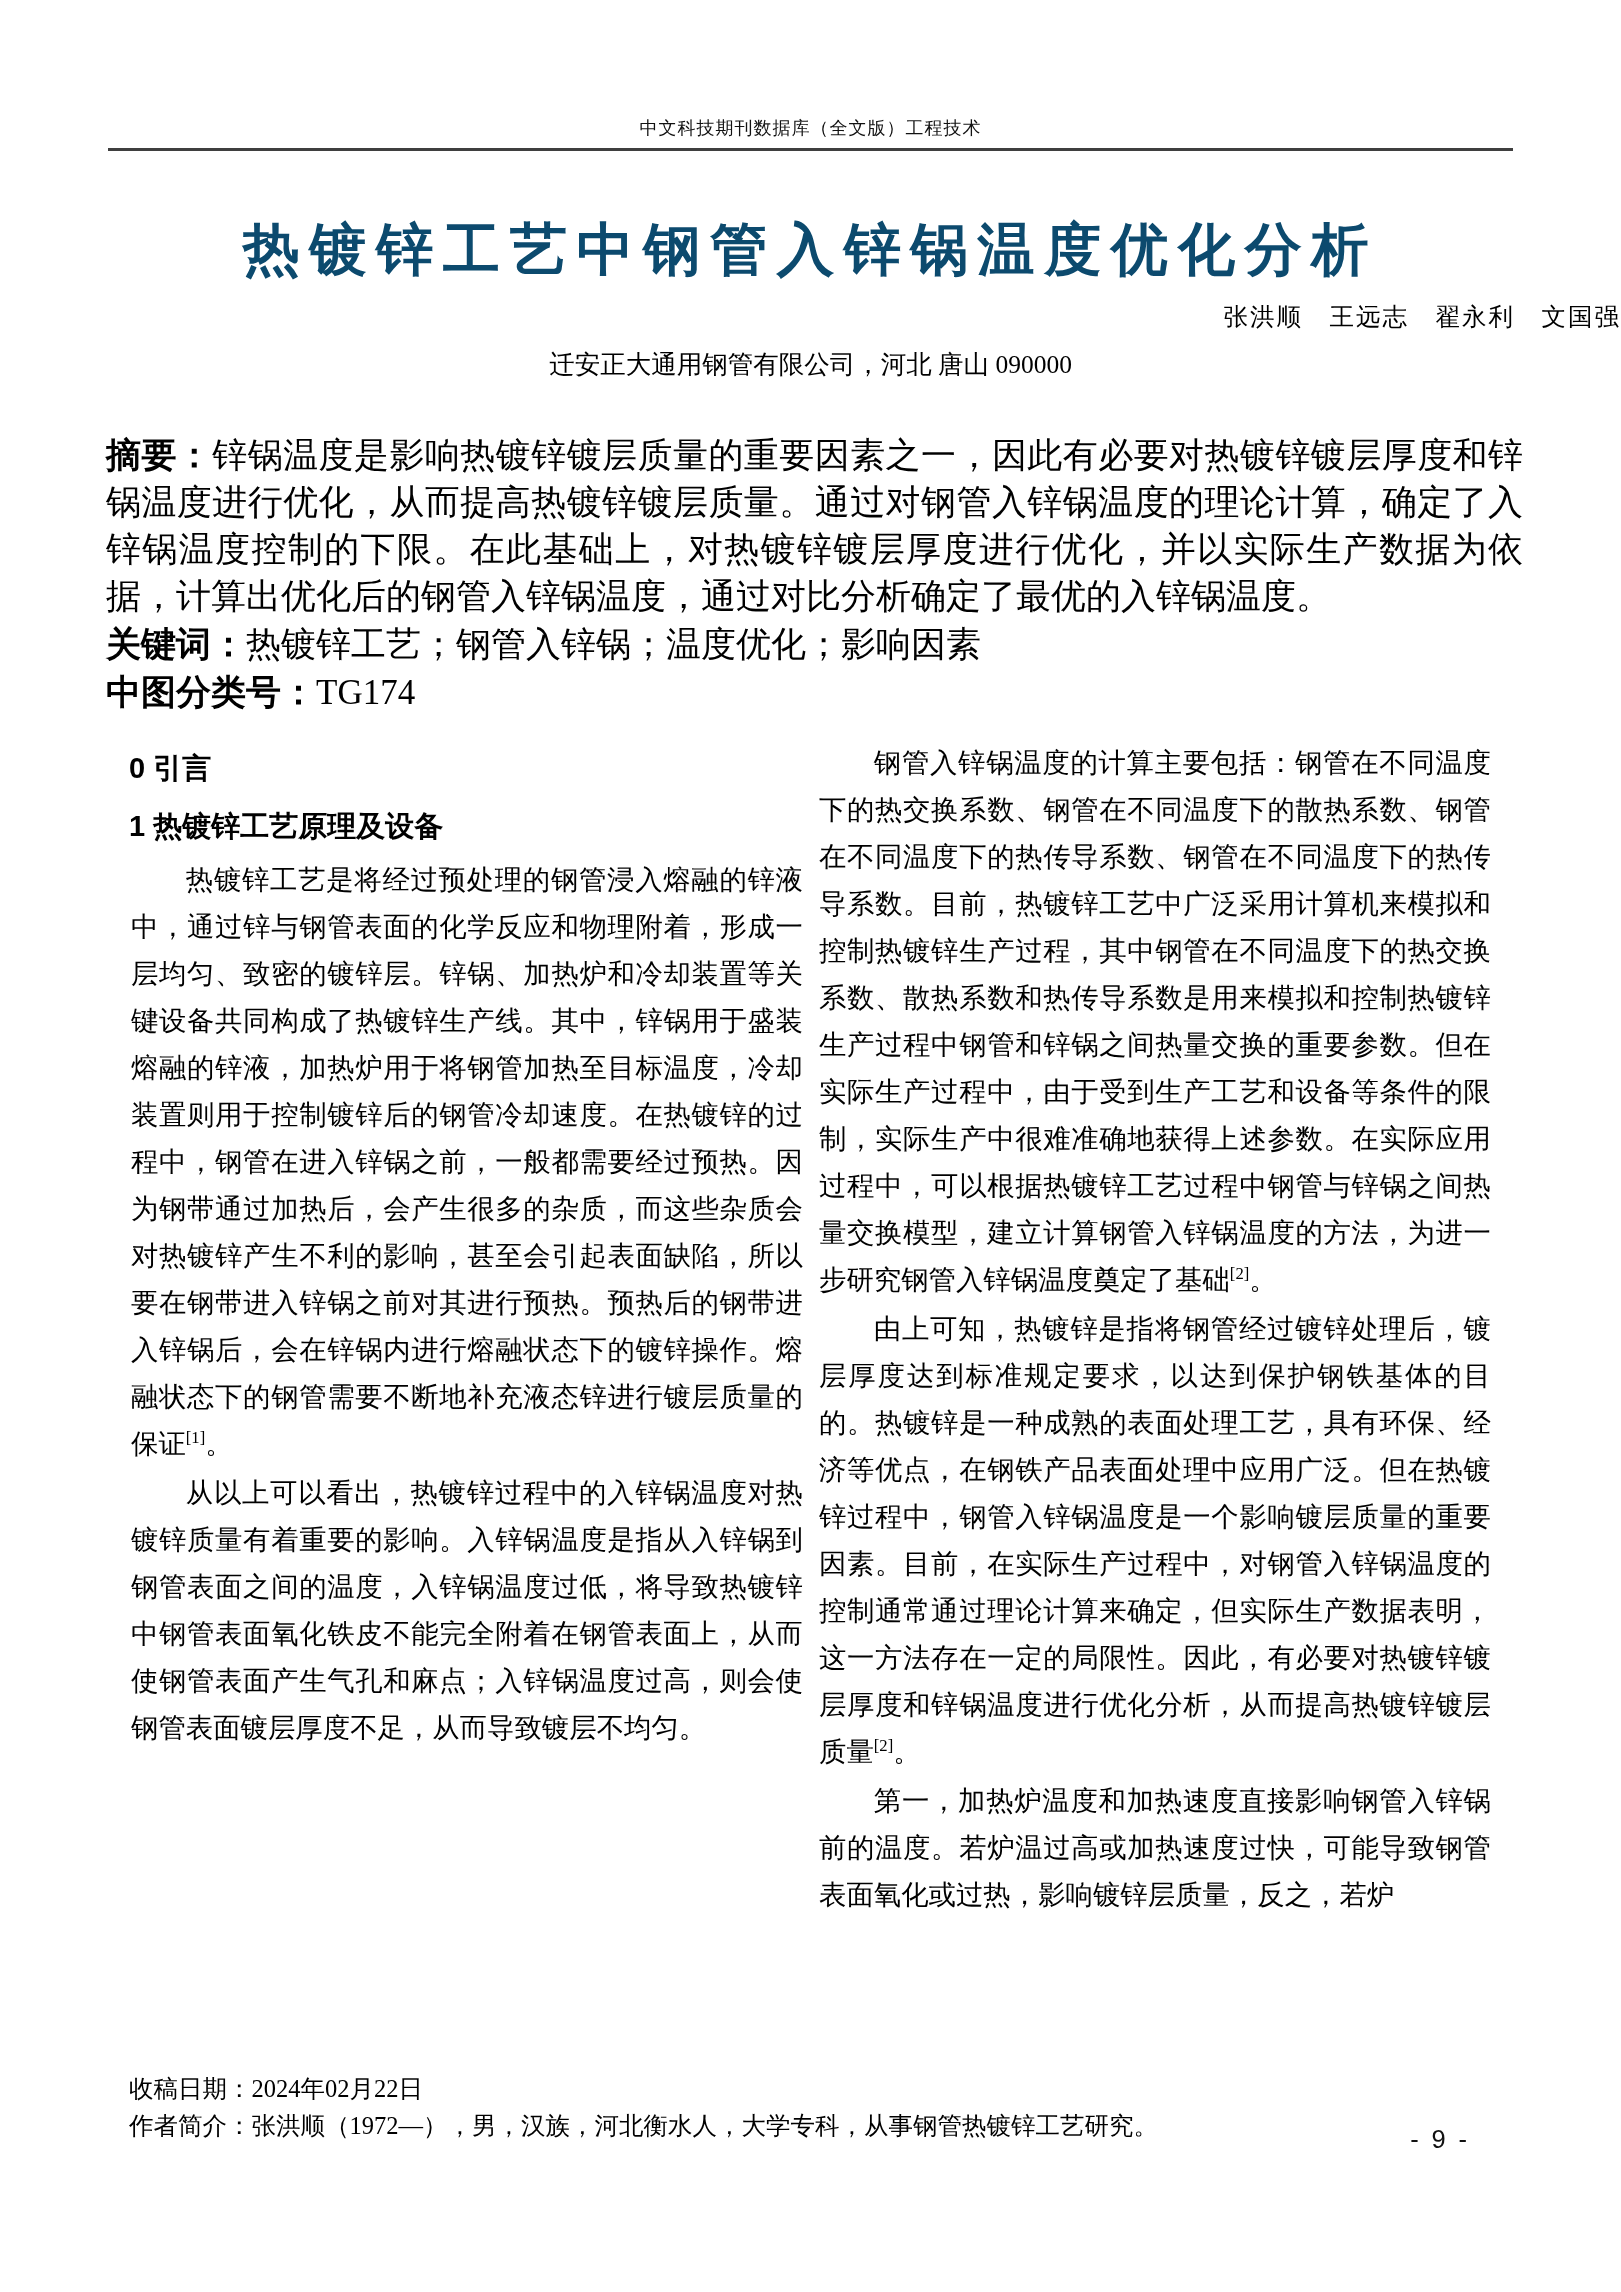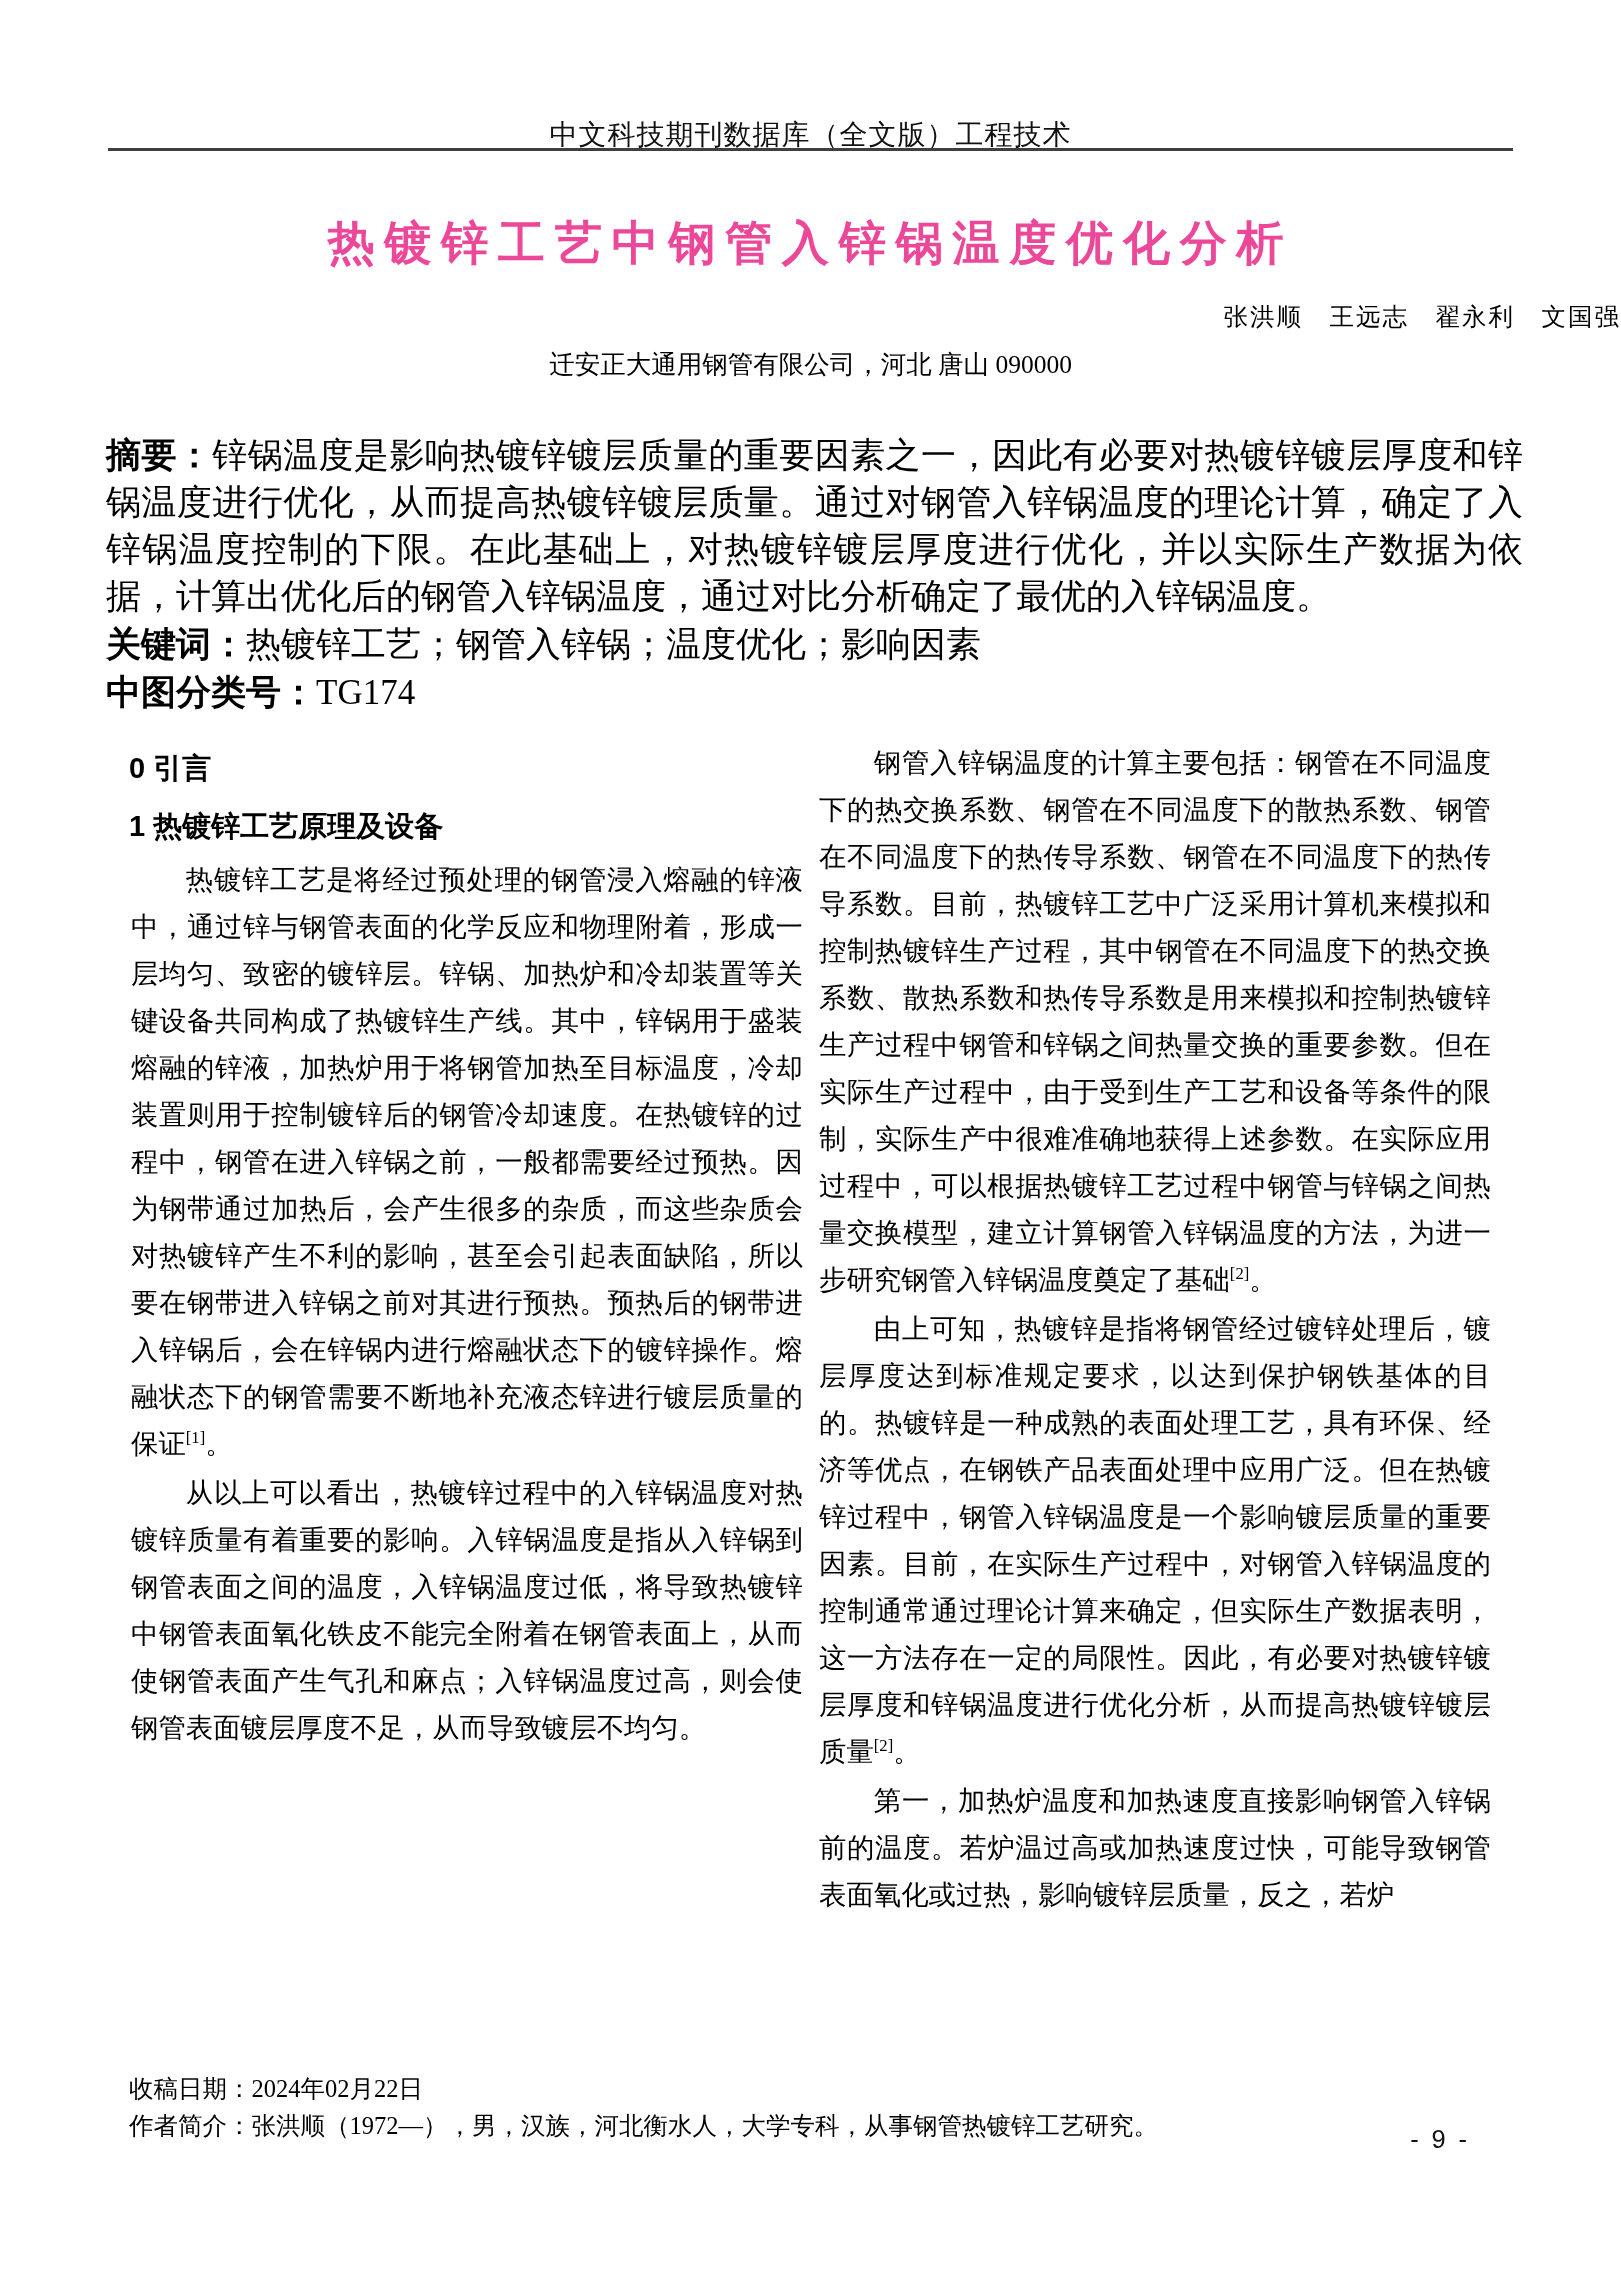--- a/index.html
+++ b/index.html
@@ -7,31 +7,31 @@
     position:relative;
     width:1621px;height:2293px;
     margin:0 auto;
     background:#ffffff;
     color:#000;
     font-family:"Liberation Serif","DejaVu Serif",serif;
     overflow:hidden;
   }
   .journal-header{
     position:absolute;top:116px;left:0;width:100%;
-    text-align:center;font-size:28px;letter-spacing:1px;color:#111;
+    text-align:center;font-size:18px;letter-spacing:1px;color:#111;
   }
   .header-rule{
     position:absolute;top:148px;left:108px;right:108px;height:2.9px;
     background:#3f3f3f;
   }
   .article-title{
     position:absolute;top:212px;left:0;width:100%;margin:0;
     text-align:center;
     font-family:"Liberation Sans","DejaVu Sans",sans-serif;
-    font-size:47px;font-weight:700;letter-spacing:9.8px;color:#ec4899;
+    font-size:57px;font-weight:700;letter-spacing:9.8px;color:#0c4a6e;
   }
   .authors{
     position:absolute;top:300px;left:0;width:100%;
     text-align:right;font-size:24.5px;letter-spacing:2px;
   }
   .affiliation{
     position:absolute;top:347px;left:0;width:100%;
     text-align:center;font-size:25.5px;
   }
   .meta-block{

